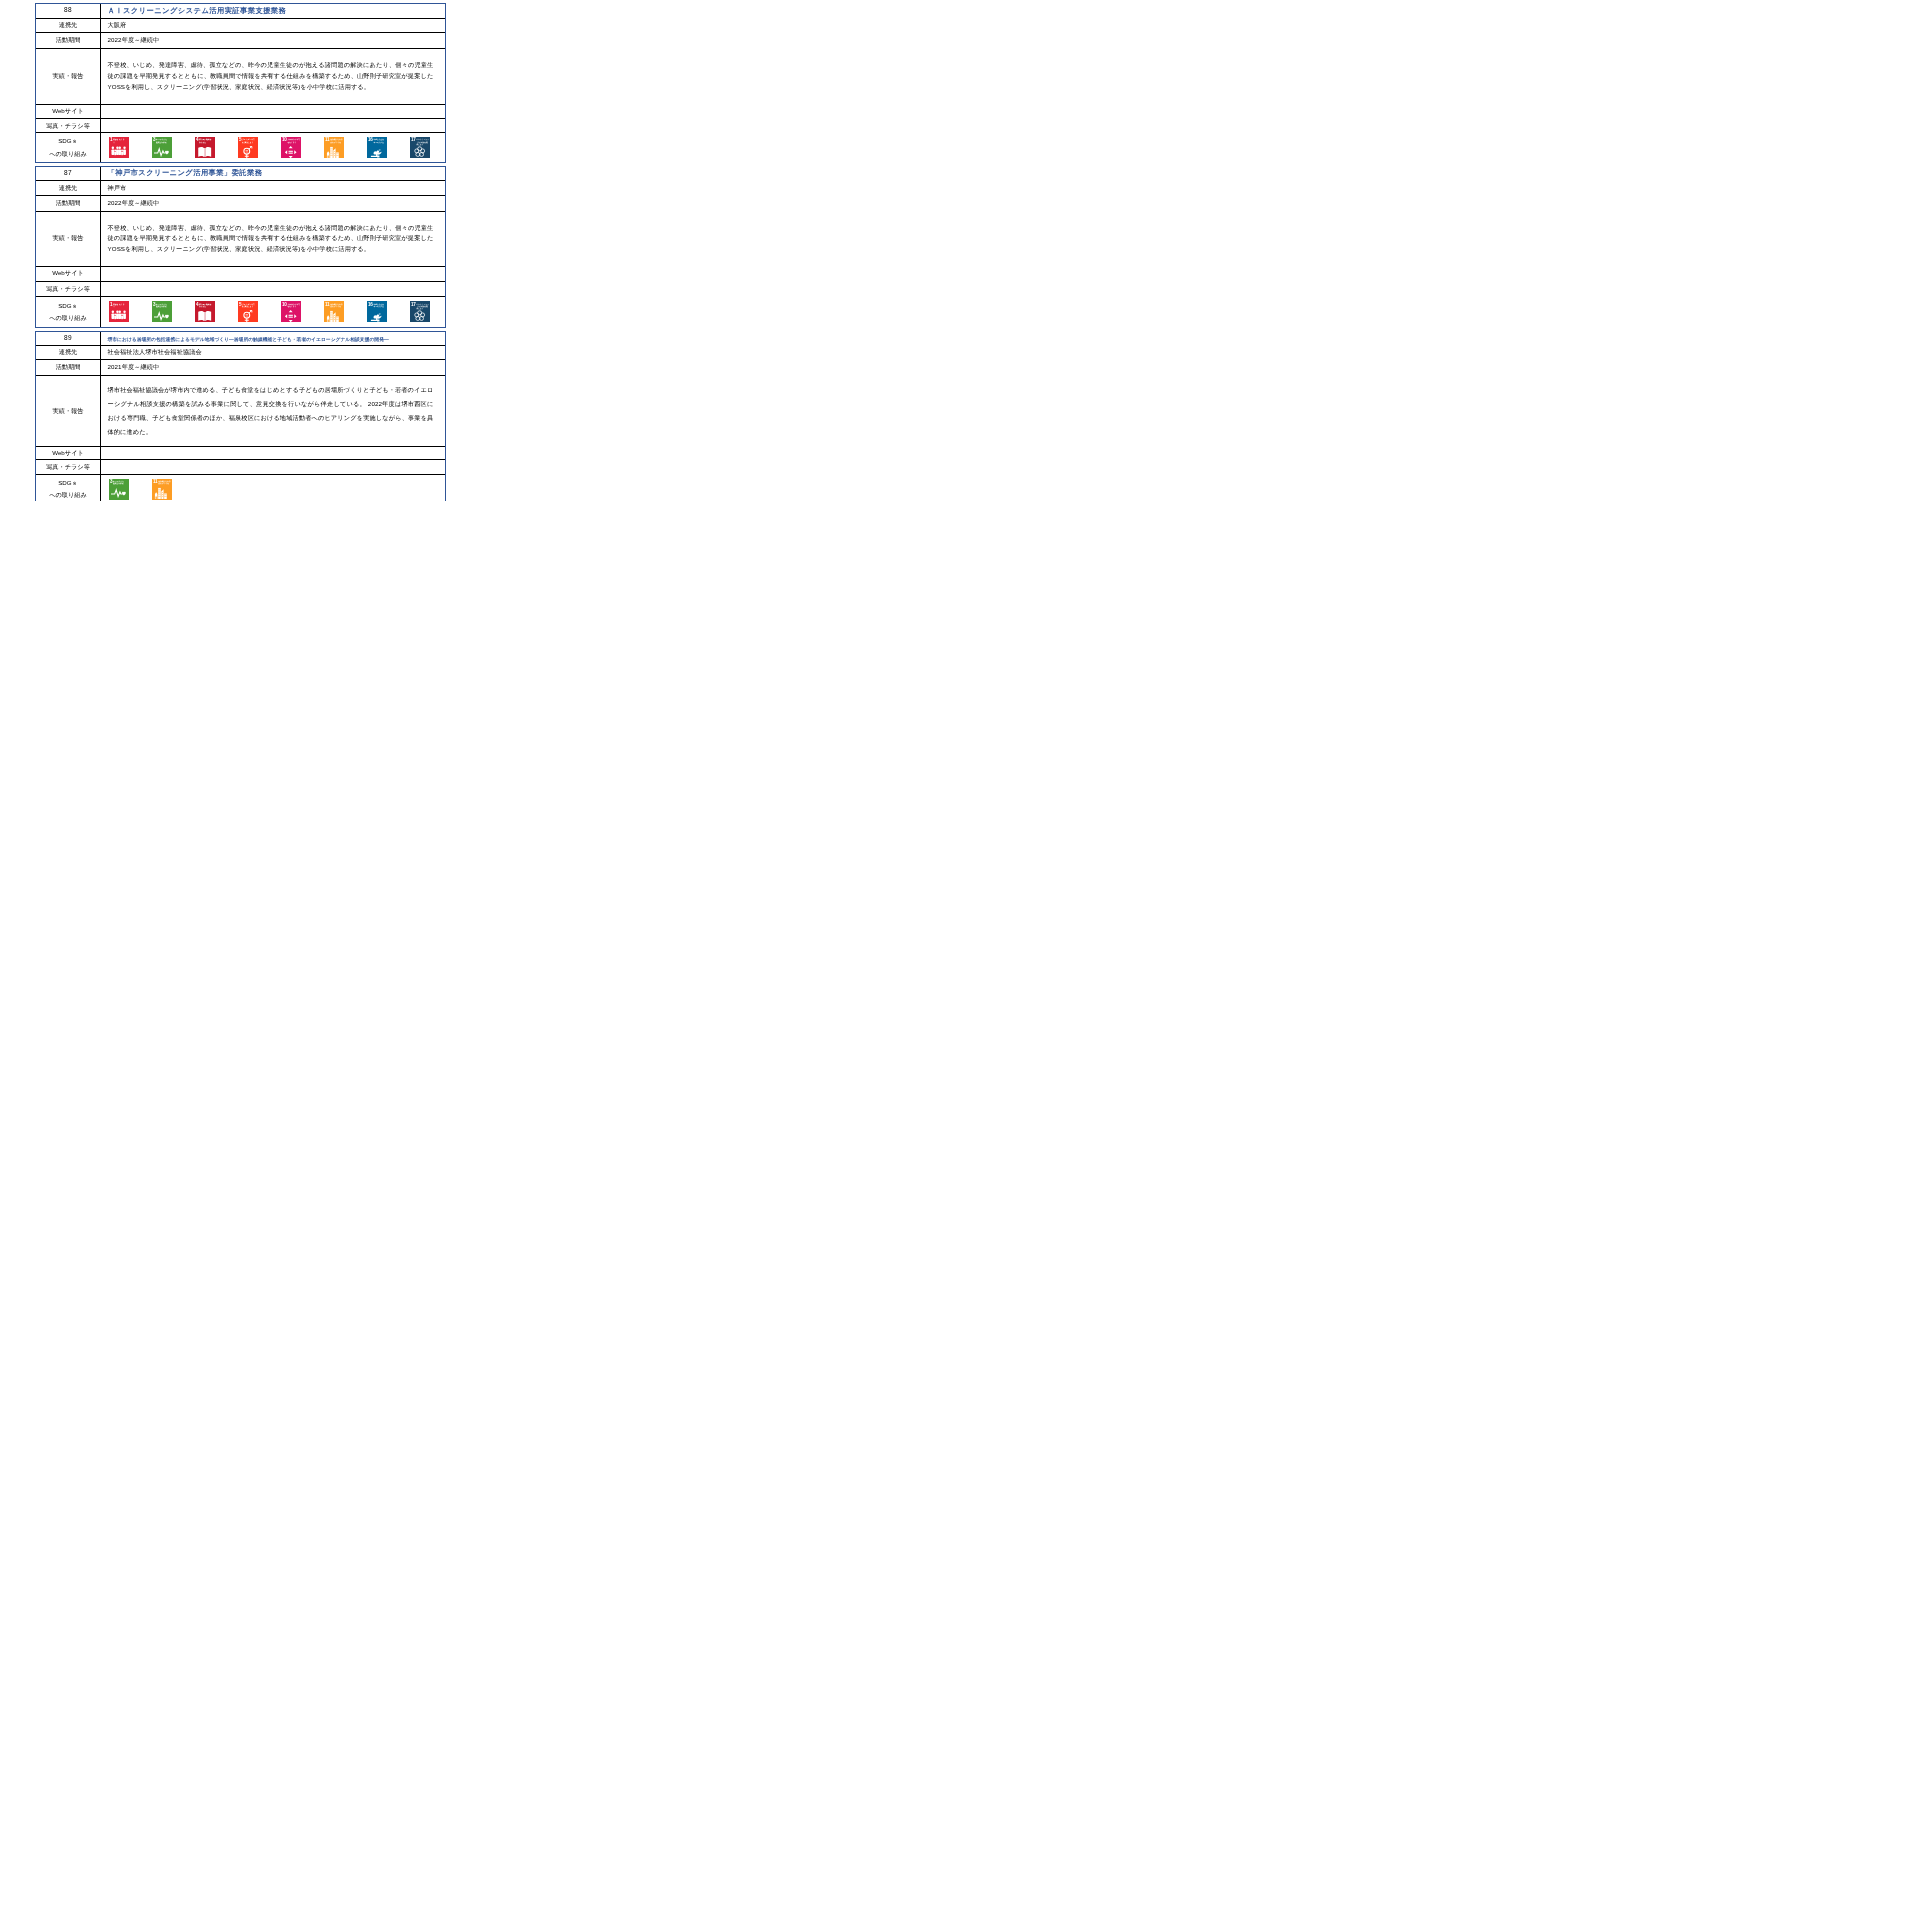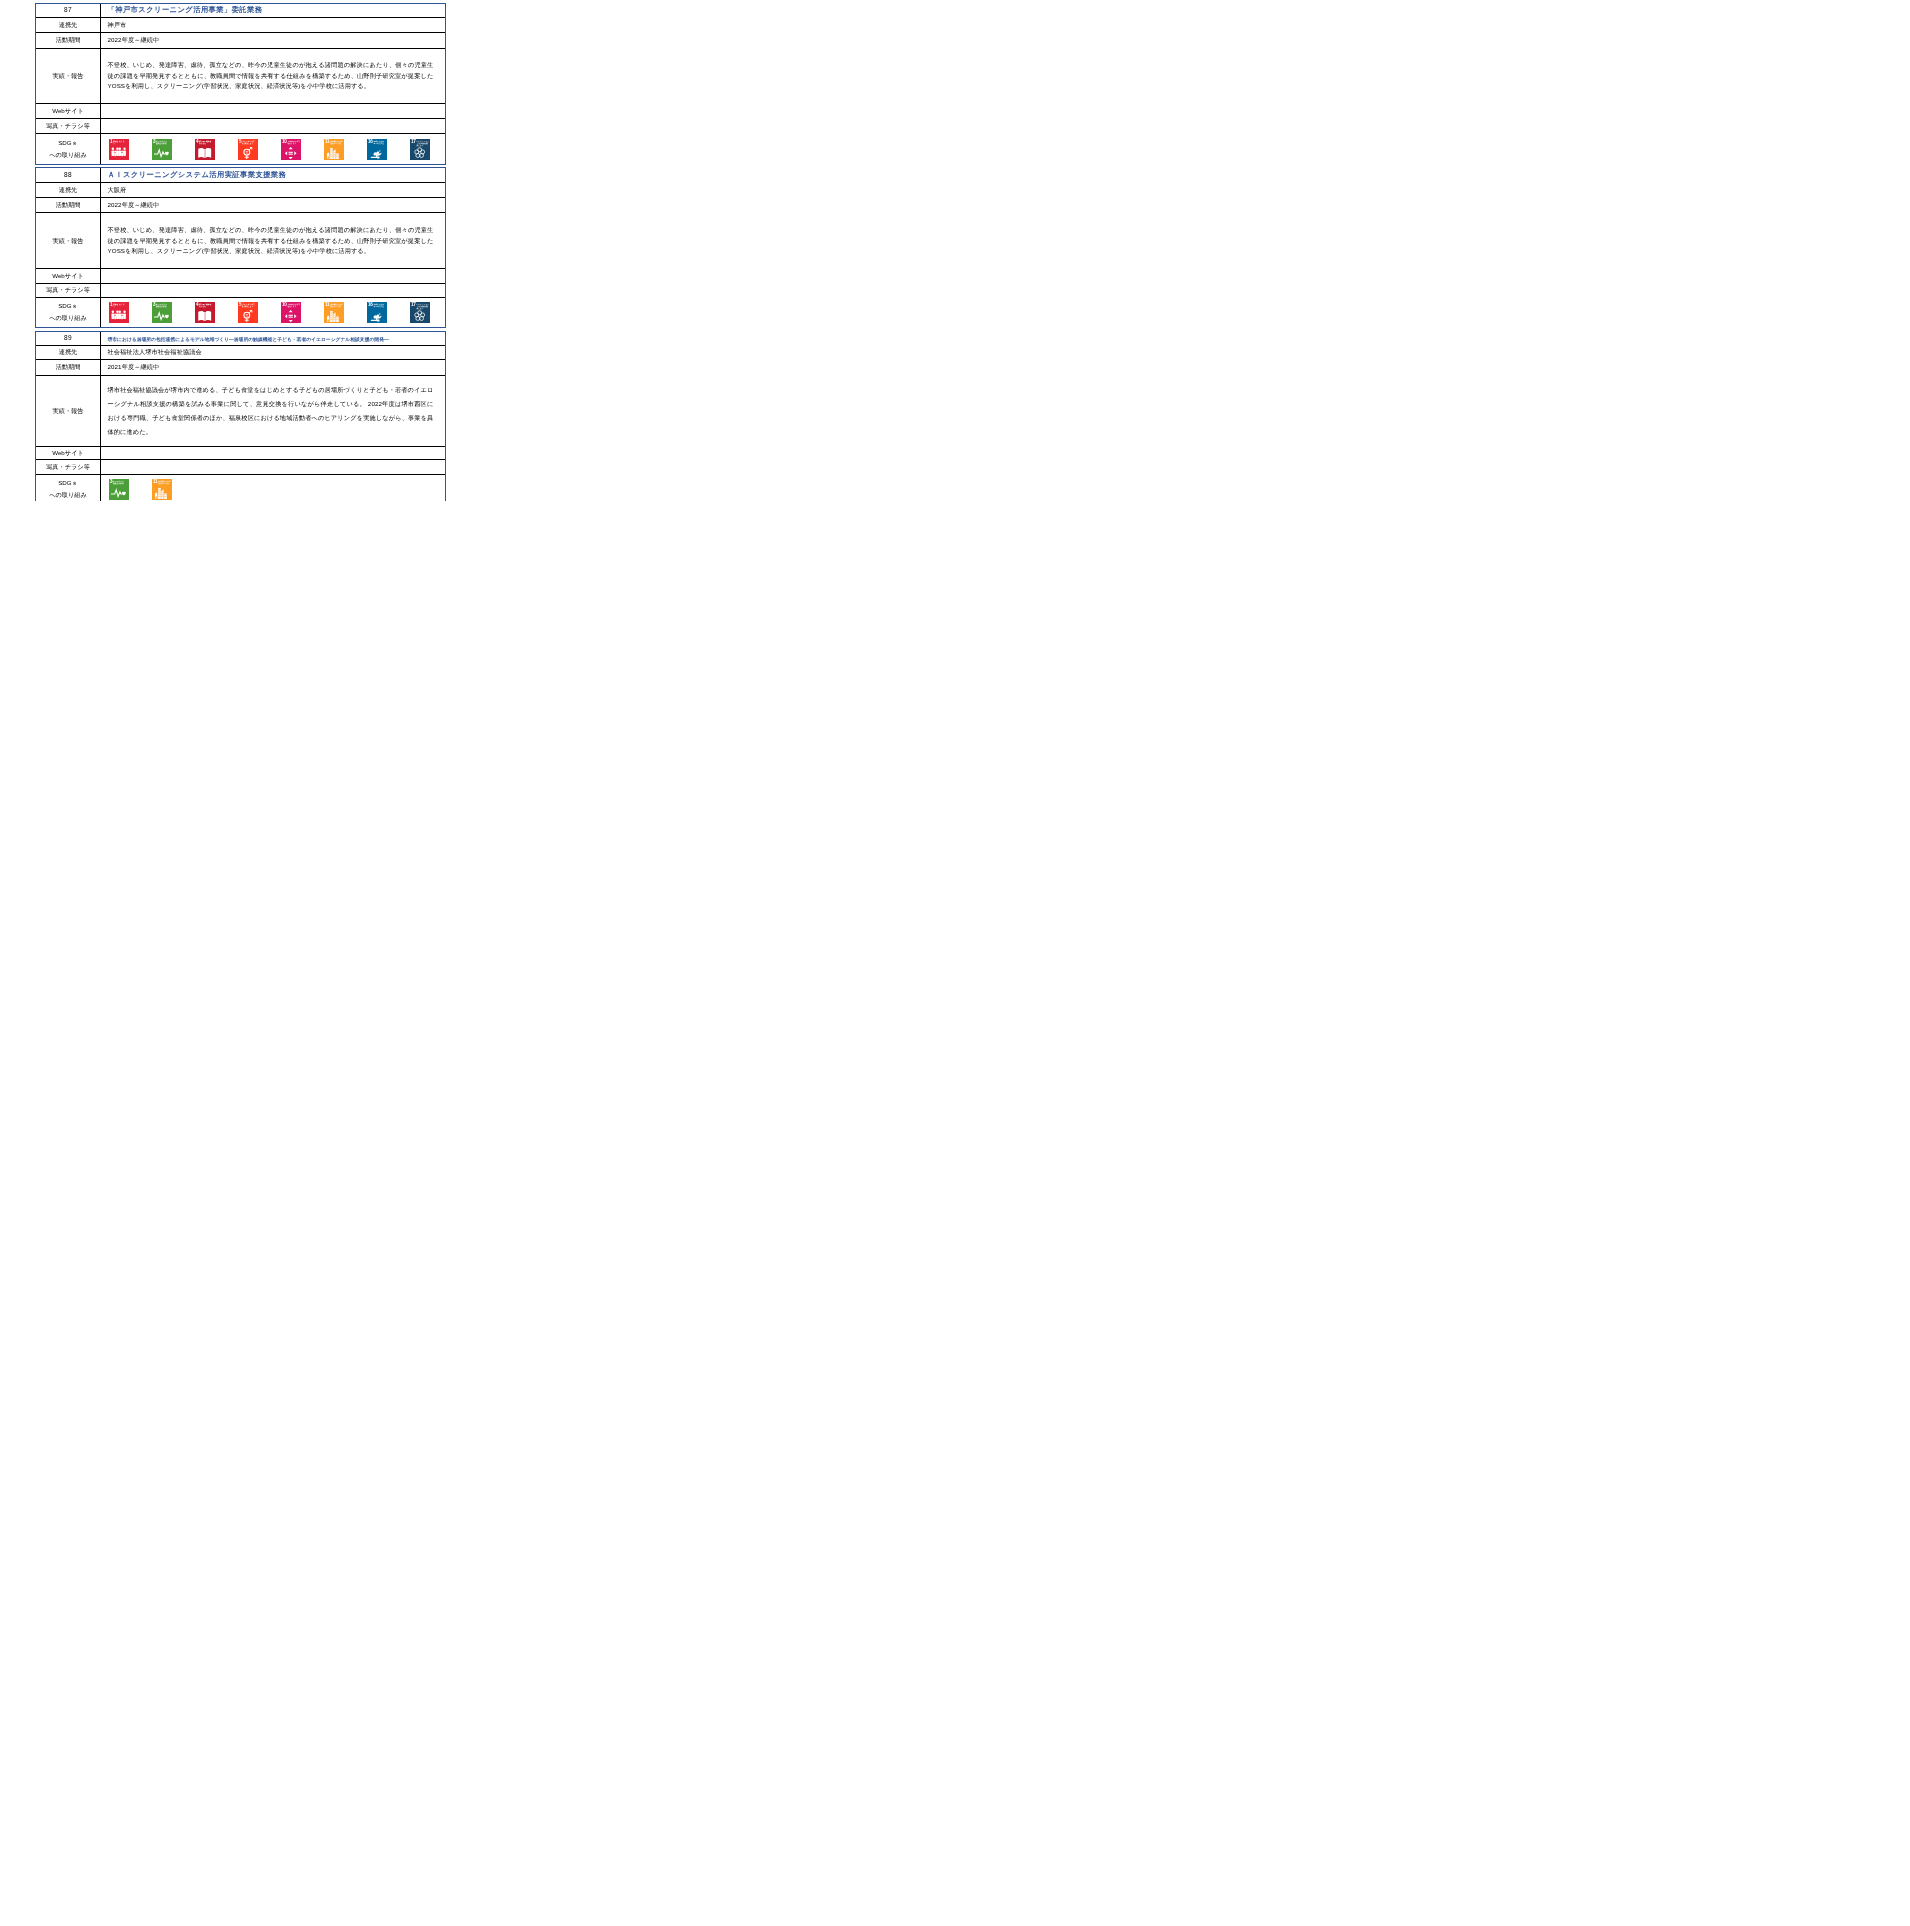--- a/index.html
+++ b/index.html
@@ -135,20 +135,127 @@
       <circle cx="31" cy="32" r="13" fill="none" stroke="#fff" stroke-width="5"></circle>
       <circle cx="69" cy="32" r="13" fill="none" stroke="#fff" stroke-width="5"></circle>
       <circle cx="38" cy="55" r="13" fill="none" stroke="#fff" stroke-width="5"></circle>
       <circle cx="62" cy="55" r="13" fill="none" stroke="#fff" stroke-width="5"></circle>
     </symbol>
   </defs>
 </svg>
 
 <div class="page">
 
+  <section class="ptable" id="t88">
+    <div class="row" style="height:14px;">
+      <div class="lcell num-cell">88</div>
+      <div class="ccell title-cell">ＡＩスクリーニングシステム活用実証事業支援業務</div>
+    </div>
+    <div class="row" style="height:13.5px;">
+      <div class="lcell">連携先</div>
+      <div class="ccell">大阪府</div>
+    </div>
+    <div class="row" style="height:14.6px;">
+      <div class="lcell">活動期間</div>
+      <div class="ccell">2022年度～継続中</div>
+    </div>
+    <div class="row results" style="height:55px;">
+      <div class="lcell">実績・報告</div>
+      <div class="ccell lh28">不登校、いじめ、発達障害、虐待、孤立などの、昨今の児童生徒のが抱える諸問題の解決にあたり、個々の児童生徒の課題を早期発見するとともに、教職員間で情報を共有する仕組みを構築するため、山野則子研究室が提案したYOSSを利用し、スクリーニング(学習状況、家庭状況、経済状況等)を小中学校に活用する。</div>
+    </div>
+    <div class="row" style="height:13.5px;">
+      <div class="lcell">Webサイト</div>
+      <div class="ccell"></div>
+    </div>
+    <div class="row" style="height:13px;">
+      <div class="lcell">写真・チラシ等</div>
+      <div class="ccell"></div>
+    </div>
+    <div class="row" style="height:29px;">
+      <div class="lcell sdg-label">
+        <div>SDGｓ</div>
+        <div>への取り組み</div>
+      </div>
+      <div class="ccell sdg-strip">
+        <div class="sdg c1">
+            <div class="sh">
+              <span class="sn">1</span>
+              <span class="sc">貧困を なくそう</span>
+            </div>
+            <svg class="sp" viewBox="0 0 100 80">
+              <use href="#pic1"></use>
+            </svg>
+          </div>
+        <div class="sdg c3">
+            <div class="sh">
+              <span class="sn">3</span>
+              <span class="sc">すべての人に 健康と福祉を</span>
+            </div>
+            <svg class="sp" viewBox="0 0 100 80">
+              <use href="#pic3"></use>
+            </svg>
+          </div>
+        <div class="sdg c4">
+            <div class="sh">
+              <span class="sn">4</span>
+              <span class="sc">質の高い教育を みんなに</span>
+            </div>
+            <svg class="sp" viewBox="0 0 100 80">
+              <use href="#pic4"></use>
+            </svg>
+          </div>
+        <div class="sdg c5">
+            <div class="sh">
+              <span class="sn">5</span>
+              <span class="sc">ジェンダー平等を 実現しよう</span>
+            </div>
+            <svg class="sp" viewBox="0 0 100 80">
+              <use href="#pic5"></use>
+            </svg>
+          </div>
+        <div class="sdg c10">
+            <div class="sh">
+              <span class="sn">10</span>
+              <span class="sc">人や国の不平等 をなくそう</span>
+            </div>
+            <svg class="sp" viewBox="0 0 100 80">
+              <use href="#pic10"></use>
+            </svg>
+          </div>
+        <div class="sdg c11">
+            <div class="sh">
+              <span class="sn">11</span>
+              <span class="sc">住み続けられる まちづくりを</span>
+            </div>
+            <svg class="sp" viewBox="0 0 100 80">
+              <use href="#pic11"></use>
+            </svg>
+          </div>
+        <div class="sdg c16">
+            <div class="sh">
+              <span class="sn">16</span>
+              <span class="sc">平和と公正を すべての人に</span>
+            </div>
+            <svg class="sp" viewBox="0 0 100 80">
+              <use href="#pic16"></use>
+            </svg>
+          </div>
+        <div class="sdg c17">
+            <div class="sh">
+              <span class="sn">17</span>
+              <span class="sc">パートナーシップで 目標を達成しよう</span>
+            </div>
+            <svg class="sp" viewBox="0 0 100 80">
+              <use href="#pic17"></use>
+            </svg>
+          </div>
+      </div>
+    </div>
+  </section>
+
   <section class="ptable" id="t87">
     <div class="row" style="height:13.5px;">
       <div class="lcell num-cell">87</div>
       <div class="ccell title-cell">「神戸市スクリーニング活用事業」委託業務</div>
     </div>
     <div class="row" style="height:14px;">
       <div class="lcell">連携先</div>
       <div class="ccell">神戸市</div>
     </div>
     <div class="row" style="height:14.6px;">
@@ -242,174 +349,67 @@
               <span class="sc">パートナーシップで 目標を達成しよう</span>
             </div>
             <svg class="sp" viewBox="0 0 100 80">
               <use href="#pic17"></use>
             </svg>
           </div>
       </div>
     </div>
   </section>
 
-  <section class="ptable" id="t88">
-    <div class="row" style="height:14px;">
-      <div class="lcell num-cell">88</div>
-      <div class="ccell title-cell">ＡＩスクリーニングシステム活用実証事業支援業務</div>
+  <section class="ptable" id="t89">
+    <div class="row" style="height:12.3px;">
+      <div class="lcell num-cell">89</div>
+      <div class="ccell title-cell title-small">堺市における居場所の包括連携によるモデル地域づくり―居場所の触媒機能と子ども・若者のイエローシグナル相談支援の開発―</div>
+    </div>
+    <div class="row" style="height:13px;">
+      <div class="lcell">連携先</div>
+      <div class="ccell">社会福祉法人堺市社会福祉協議会</div>
+    </div>
+    <div class="row" style="height:15px;">
+      <div class="lcell">活動期間</div>
+      <div class="ccell">2021年度～継続中</div>
+    </div>
+    <div class="row results" style="height:70px;">
+      <div class="lcell">実績・報告</div>
+      <div class="ccell lh36">堺市社会福祉協議会が堺市内で進める、子ども食堂をはじめとする子どもの居場所づくりと子ども・若者のイエローシグナル相談支援の構築を試みる事業に関して、意見交換を行いながら伴走している。 2022年度は堺市西区における専門職、子ども食堂関係者のほか、福泉校区における地域活動者へのヒアリングを実施しながら、事業を具体的に進めた。</div>
+    </div>
+    <div class="row" style="height:12.7px;">
+      <div class="lcell">Webサイト</div>
+      <div class="ccell"></div>
     </div>
     <div class="row" style="height:13.5px;">
-      <div class="lcell">連携先</div>
-      <div class="ccell">大阪府</div>
-    </div>
-    <div class="row" style="height:14.6px;">
-      <div class="lcell">活動期間</div>
-      <div class="ccell">2022年度～継続中</div>
-    </div>
-    <div class="row results" style="height:55px;">
-      <div class="lcell">実績・報告</div>
-      <div class="ccell lh28">不登校、いじめ、発達障害、虐待、孤立などの、昨今の児童生徒のが抱える諸問題の解決にあたり、個々の児童生徒の課題を早期発見するとともに、教職員間で情報を共有する仕組みを構築するため、山野則子研究室が提案したYOSSを利用し、スクリーニング(学習状況、家庭状況、経済状況等)を小中学校に活用する。</div>
-    </div>
-    <div class="row" style="height:13.5px;">
-      <div class="lcell">Webサイト</div>
-      <div class="ccell"></div>
-    </div>
-    <div class="row" style="height:13px;">
       <div class="lcell">写真・チラシ等</div>
       <div class="ccell"></div>
     </div>
     <div class="row" style="height:29px;">
       <div class="lcell sdg-label">
         <div>SDGｓ</div>
         <div>への取り組み</div>
       </div>
       <div class="ccell sdg-strip">
-        <div class="sdg c1">
-            <div class="sh">
-              <span class="sn">1</span>
-              <span class="sc">貧困を なくそう</span>
-            </div>
-            <svg class="sp" viewBox="0 0 100 80">
-              <use href="#pic1"></use>
-            </svg>
-          </div>
         <div class="sdg c3">
             <div class="sh">
               <span class="sn">3</span>
               <span class="sc">すべての人に 健康と福祉を</span>
             </div>
             <svg class="sp" viewBox="0 0 100 80">
               <use href="#pic3"></use>
             </svg>
           </div>
-        <div class="sdg c4">
-            <div class="sh">
-              <span class="sn">4</span>
-              <span class="sc">質の高い教育を みんなに</span>
-            </div>
-            <svg class="sp" viewBox="0 0 100 80">
-              <use href="#pic4"></use>
-            </svg>
-          </div>
-        <div class="sdg c5">
-            <div class="sh">
-              <span class="sn">5</span>
-              <span class="sc">ジェンダー平等を 実現しよう</span>
-            </div>
-            <svg class="sp" viewBox="0 0 100 80">
-              <use href="#pic5"></use>
-            </svg>
-          </div>
-        <div class="sdg c10">
-            <div class="sh">
-              <span class="sn">10</span>
-              <span class="sc">人や国の不平等 をなくそう</span>
-            </div>
-            <svg class="sp" viewBox="0 0 100 80">
-              <use href="#pic10"></use>
-            </svg>
-          </div>
         <div class="sdg c11">
             <div class="sh">
               <span class="sn">11</span>
               <span class="sc">住み続けられる まちづくりを</span>
             </div>
             <svg class="sp" viewBox="0 0 100 80">
               <use href="#pic11"></use>
             </svg>
           </div>
-        <div class="sdg c16">
-            <div class="sh">
-              <span class="sn">16</span>
-              <span class="sc">平和と公正を すべての人に</span>
-            </div>
-            <svg class="sp" viewBox="0 0 100 80">
-              <use href="#pic16"></use>
-            </svg>
-          </div>
-        <div class="sdg c17">
-            <div class="sh">
-              <span class="sn">17</span>
-              <span class="sc">パートナーシップで 目標を達成しよう</span>
-            </div>
-            <svg class="sp" viewBox="0 0 100 80">
-              <use href="#pic17"></use>
-            </svg>
-          </div>
       </div>
     </div>
   </section>
 
-  <section class="ptable" id="t89">
-    <div class="row" style="height:12.3px;">
-      <div class="lcell num-cell">89</div>
-      <div class="ccell title-cell title-small">堺市における居場所の包括連携によるモデル地域づくり―居場所の触媒機能と子ども・若者のイエローシグナル相談支援の開発―</div>
-    </div>
-    <div class="row" style="height:13px;">
-      <div class="lcell">連携先</div>
-      <div class="ccell">社会福祉法人堺市社会福祉協議会</div>
-    </div>
-    <div class="row" style="height:15px;">
-      <div class="lcell">活動期間</div>
-      <div class="ccell">2021年度～継続中</div>
-    </div>
-    <div class="row results" style="height:70px;">
-      <div class="lcell">実績・報告</div>
-      <div class="ccell lh36">堺市社会福祉協議会が堺市内で進める、子ども食堂をはじめとする子どもの居場所づくりと子ども・若者のイエローシグナル相談支援の構築を試みる事業に関して、意見交換を行いながら伴走している。 2022年度は堺市西区における専門職、子ども食堂関係者のほか、福泉校区における地域活動者へのヒアリングを実施しながら、事業を具体的に進めた。</div>
-    </div>
-    <div class="row" style="height:12.7px;">
-      <div class="lcell">Webサイト</div>
-      <div class="ccell"></div>
-    </div>
-    <div class="row" style="height:13.5px;">
-      <div class="lcell">写真・チラシ等</div>
-      <div class="ccell"></div>
-    </div>
-    <div class="row" style="height:29px;">
-      <div class="lcell sdg-label">
-        <div>SDGｓ</div>
-        <div>への取り組み</div>
-      </div>
-      <div class="ccell sdg-strip">
-        <div class="sdg c3">
-            <div class="sh">
-              <span class="sn">3</span>
-              <span class="sc">すべての人に 健康と福祉を</span>
-            </div>
-            <svg class="sp" viewBox="0 0 100 80">
-              <use href="#pic3"></use>
-            </svg>
-          </div>
-        <div class="sdg c11">
-            <div class="sh">
-              <span class="sn">11</span>
-              <span class="sc">住み続けられる まちづくりを</span>
-            </div>
-            <svg class="sp" viewBox="0 0 100 80">
-              <use href="#pic11"></use>
-            </svg>
-          </div>
-      </div>
-    </div>
-  </section>
-
 </div>
 
 
 </body></html>

